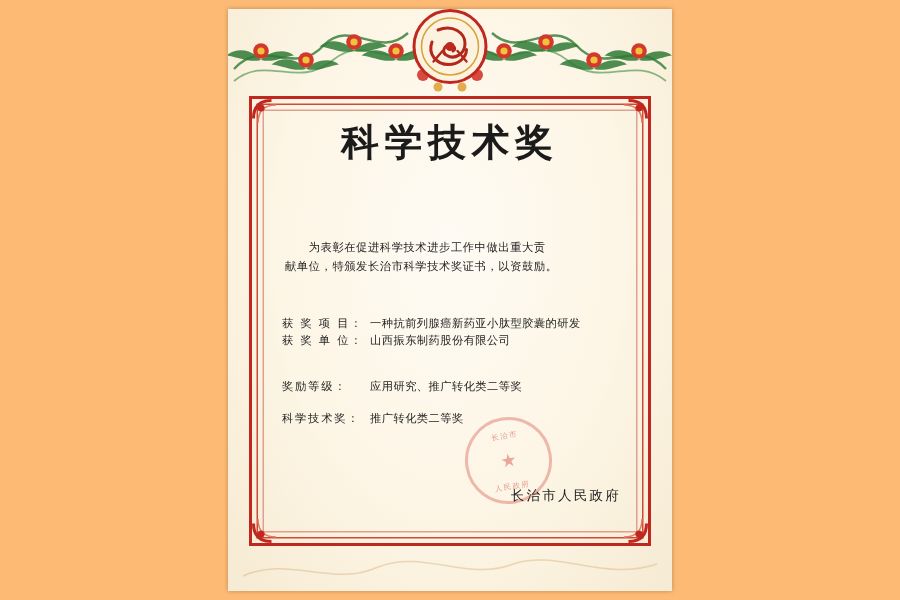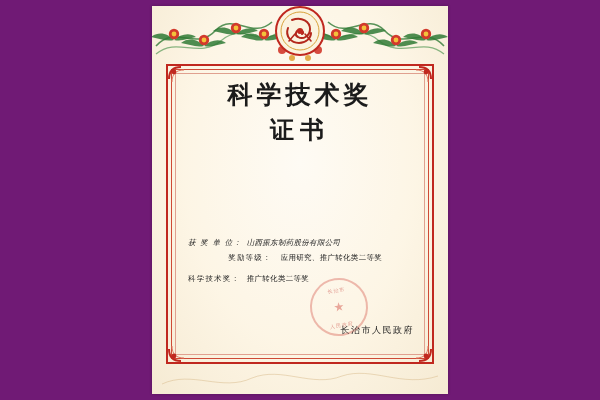--- a/index.html
+++ b/index.html
@@ -8,21 +8,21 @@
     width: 600px;
     height: 400px;
     background: #ffffff;
     font-family: "DejaVu Sans", sans-serif;
   }
 
   #scene {
     position: relative;
     width: 600px;
     height: 400px;
-    background: #701a75;
+    background: #fdba74;
     overflow: hidden;
   }
 
   
   #certificate {
     position: absolute;
     left: 152px;
     top: 6px;
     width: 296px;
     height: 388px;
@@ -141,22 +141,22 @@
   .field-label {
     display: inline-block;
     width: 56px;
     letter-spacing: 1.2px;
   }
   .field-value {
     display: inline-block;
   }
 
   #row-project { top: 205px; }
-  #row-unit    { top: 232px; font-style: italic; }
-  #row-level   { top: 247px; text-align: center; }
+  #row-unit    { top: 216px; }
+  #row-level   { top: 247px; }
   #row-date    { top: 268px; }
   #row-number  { top: 289px; }
 
   
   #seal {
     position: absolute;
     left: 158px;
     top: 272px;
     width: 54px;
     height: 54px;
@@ -299,23 +299,30 @@
     </div>
     <div class="corner" style="left:254px; top:330px;">
       <svg width="26" height="26" viewBox="0 0 26 26">
         <path d="M25,13 C25,21 21,25 13,25" fill="none" stroke="#c0281f" stroke-width="2"></path>
         <path d="M22,10 C22,18 18,22 10,22" fill="none" stroke="#e07a63" stroke-width="1"></path>
         <circle cx="20" cy="20" r="2.4" fill="#c0281f"></circle>
       </svg>
     </div>
 
     <div id="title-main">科学技术奖</div>
-    <div id="title-sub">证书</div>
-
-
+
+    <div id="body-paragraph">
+      <div>　　为表彰在促进科学技术进步工作中做出重大贡</div>
+      <div>献单位，特颁发长治市科学技术奖证书，以资鼓励。</div>
+    </div>
+
+    <div class="field-row" id="row-project">
+      <span class="field-label">获 奖 项 目：</span>
+      <span class="field-value">一种抗前列腺癌新药亚小肽型胶囊的研发</span>
+    </div>
     <div class="field-row" id="row-unit">
       <span class="field-label">获 奖 单 位：</span>
       <span class="field-value">山西振东制药股份有限公司</span>
     </div>
     <div class="field-row" id="row-level">
       <span class="field-label">奖励等级：</span>
       <span class="field-value">应用研究、推广转化类二等奖</span>
     </div>
     <div class="field-row" id="row-date">
       <span class="field-label">科学技术奖：</span>

